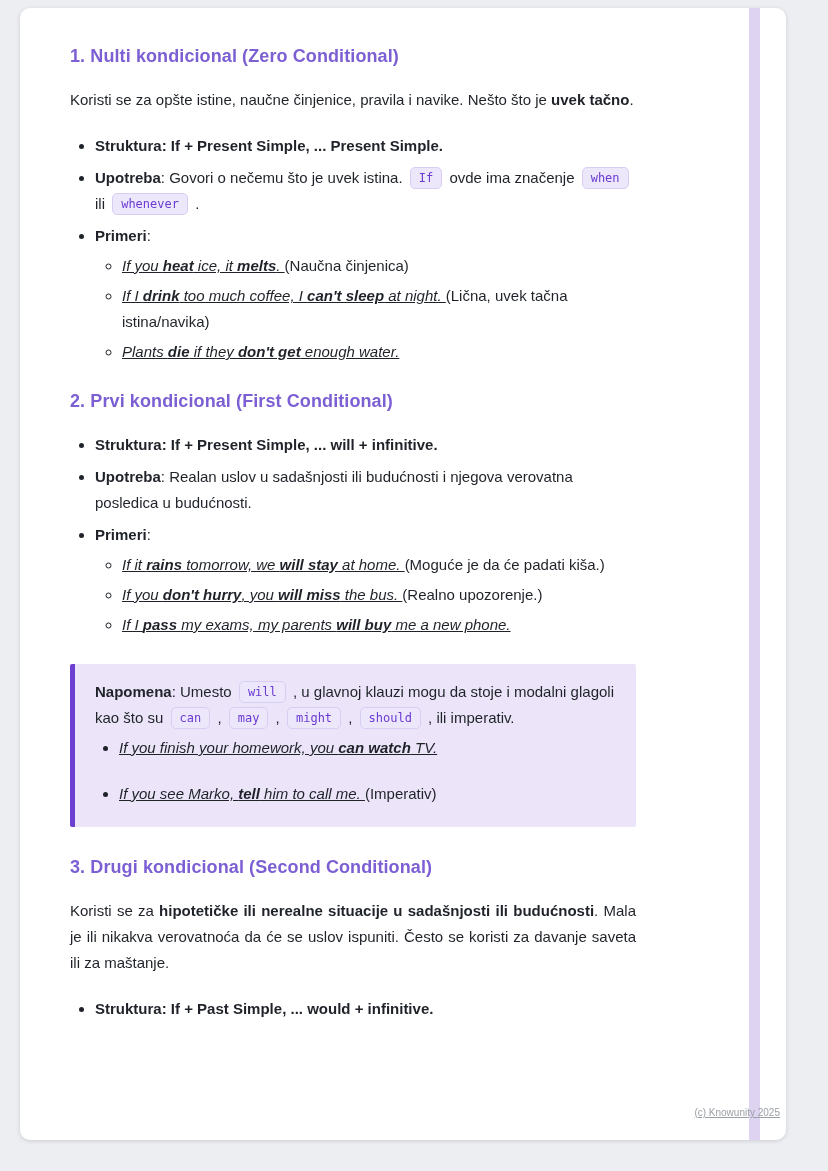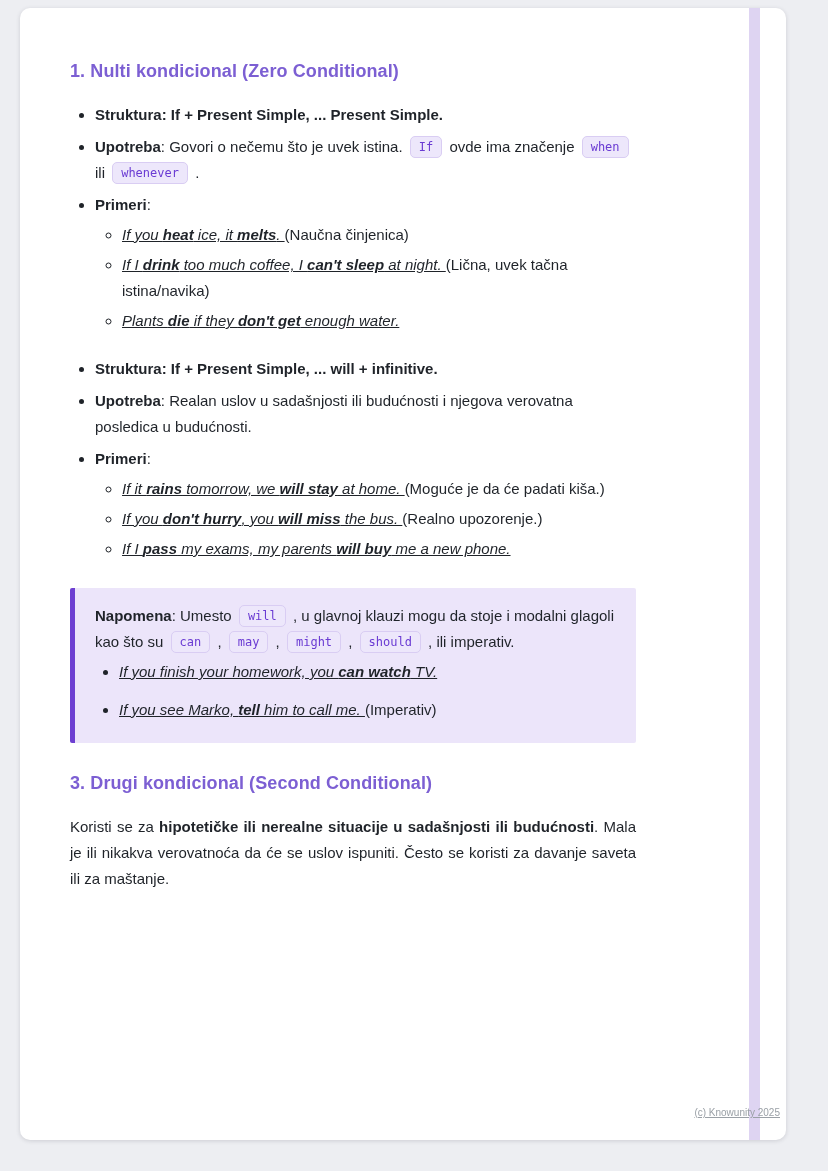--- a/index.html
+++ b/index.html
@@ -26,21 +26,21 @@
   .content {
     position: absolute; left: 50px; top: 36px;
     width: 566px;
   }
   .heading {
     font-size: 18px; font-weight: 700;
     color: #7c5fd3;
     margin: 26px 0 20px;
     letter-spacing: .1px;
   }
-  .heading:first-child { margin-top: 17px; }
+  .heading:first-child { margin-top: 2px; }
   .para {
     font-size: 15px; line-height: 26px;
     text-align: justify;
     margin: 0 0 20px;
   }
   .b { font-weight: 700; }
   .i { font-style: italic; text-decoration: underline; }
   ul.toplist {
     list-style: disc;
     margin: 0 0 22px; padding-left: 25px;
@@ -71,58 +71,63 @@
     border-radius: 2px;
     padding: 15px 22px 20px 20px;
     margin: 26px 0 30px;
   }
   .note-para {
     font-size: 15px; line-height: 26px;
     text-align: justify;
     margin: 0 0 4px;
   }
   ul.notelist { list-style: disc; margin: 0; padding-left: 24px; }
-  ul.notelist > li { font-size: 15px; line-height: 26px; margin-bottom: 12px; }
+  ul.notelist > li { font-size: 15px; line-height: 26px; margin-bottom: 20px; }
   ul.notelist > li:last-child { margin-bottom: 0; }
   .footer {
     position: absolute; right: 6px; bottom: 22px;
     font-size: 10px; color: #9aa0a6;
     z-index: 2;
     text-decoration: underline;
   }
 </style>
 </head>
 <body>
 
 <div class="page">
   <div class="accent-strip"></div>
   <div class="content">
       <h2 class="heading">1. Nulti kondicional (Zero Conditional)</h2>
+      <p class="para"><span>Koristi se za opšte istine, naučne činjenice, pravila i navike. Nešto što je </span><span class="b">uvek tačno</span><span>.</span></p>
       <ul class="toplist">
         <li><span class="b">Struktura: If + Present Simple, ... Present Simple.</span></li>
         <li><span class="b">Upotreba</span><span>: Govori o nečemu što je uvek istina. </span><code class="chip">If</code><span> ovde ima značenje </span><code class="chip">when</code><span> ili </span><code class="chip">whenever</code><span> .</span></li>
         <li><span class="b">Primeri</span><span>:</span><ul class="sublist">
             <li><span class="i">If you </span><span class="b i">heat</span><span class="i"> ice, it </span><span class="b i">melts</span><span class="i">. </span><span>(Naučna činjenica)</span></li>
             <li><span class="i">If I </span><span class="b i">drink</span><span class="i"> too much coffee, I </span><span class="b i">can't sleep</span><span class="i"> at night. </span><span>(Lična, uvek tačna istina/navika)</span></li>
             <li><span class="i">Plants </span><span class="b i">die</span><span class="i"> if they </span><span class="b i">don't get</span><span class="i"> enough water.</span></li>
           </ul></li>
       </ul>
+      <h2 class="heading">2. Prvi kondicional (First Conditional)</h2>
       <ul class="toplist">
         <li><span class="b">Struktura: If + Present Simple, ... will + infinitive.</span></li>
         <li><span class="b">Upotreba</span><span>: Realan uslov u sadašnjosti ili budućnosti i njegova verovatna posledica u budućnosti.</span></li>
         <li><span class="b">Primeri</span><span>:</span><ul class="sublist">
             <li><span class="i">If it </span><span class="b i">rains</span><span class="i"> tomorrow, we </span><span class="b i">will stay</span><span class="i"> at home. </span><span>(Moguće je da će padati kiša.)</span></li>
             <li><span class="i">If you </span><span class="b i">don't hurry</span><span class="i">, you </span><span class="b i">will miss</span><span class="i"> the bus. </span><span>(Realno upozorenje.)</span></li>
             <li><span class="i">If I </span><span class="b i">pass</span><span class="i"> my exams, my parents </span><span class="b i">will buy</span><span class="i"> me a new phone.</span></li>
           </ul></li>
       </ul>
       <div class="note">
         <p class="note-para"><span class="b">Napomena</span><span>: Umesto </span><code class="chip">will</code><span> , u glavnoj klauzi mogu da stoje i modalni glagoli kao što su </span><code class="chip">can</code><span> , </span><code class="chip">may</code><span> , </span><code class="chip">might</code><span> , </span><code class="chip">should</code><span> , ili imperativ.</span></p>
         <ul class="notelist">
           <li><span class="i">If you finish your homework, you </span><span class="b i">can watch</span><span class="i"> TV.</span></li>
           <li><span class="i">If you see Marko, </span><span class="b i">tell</span><span class="i"> him to call me. </span><span>(Imperativ)</span></li>
         </ul>
       </div>
       <h2 class="heading">3. Drugi kondicional (Second Conditional)</h2>
       <p class="para"><span>Koristi se za </span><span class="b">hipotetičke ili nerealne situacije u sadašnjosti ili budućnosti</span><span>. Mala je ili nikakva verovatnoća da će se uslov ispuniti. Često se koristi za davanje saveta ili za maštanje.</span></p>
+      <ul class="toplist">
+        <li><span class="b">Struktura: If + Past Simple, ... would + infinitive.</span></li>
+      </ul>
     </div>
   <div class="footer">(c) Knowunity 2025</div>
 </div>
 
 </body></html>

